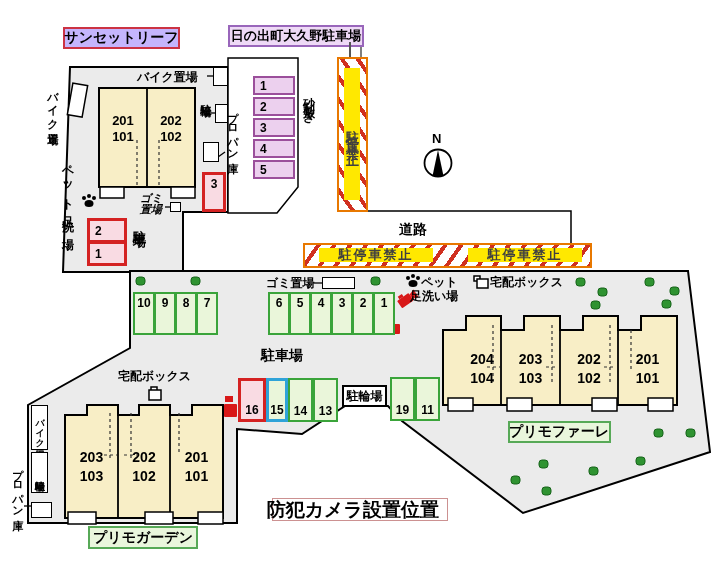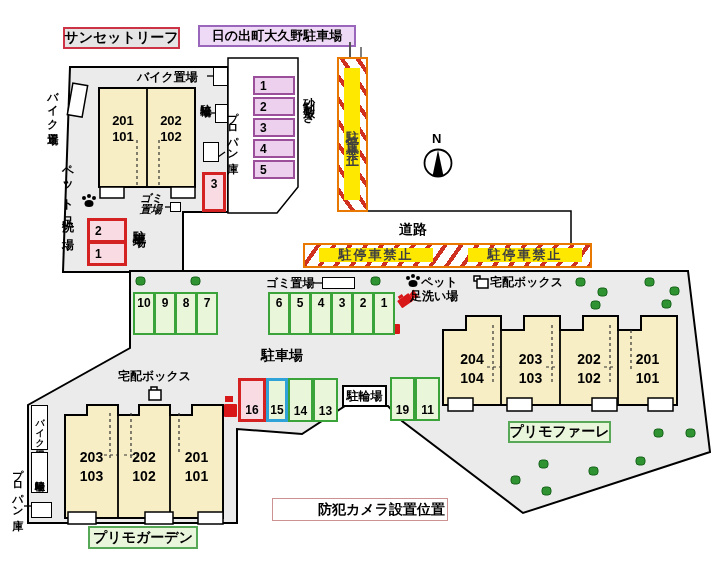--- a/index.html
+++ b/index.html
@@ -4,21 +4,21 @@
 <style>
   html,body{margin:0;padding:0;background:#fff;}
   #canvas{position:relative;width:720px;height:568px;background:#fff;overflow:hidden;
           font-family:"Liberation Sans","DejaVu Sans",sans-serif;color:#000;}
   #base{position:absolute;left:0;top:0;}
   .abs{position:absolute;box-sizing:border-box;}
   .vt{writing-mode:vertical-rl;text-orientation:upright;font-weight:bold;white-space:nowrap;}
   .lbl{font-weight:bold;white-space:nowrap;}
   
   .plate{display:flex;align-items:center;justify-content:center;font-weight:bold;white-space:nowrap;}
-  .plate.red{background:#e5e5e5;border:2px solid #cc3344;}
+  .plate.red{background:#c4b5fd;border:2px solid #cc3344;}
   .plate.purple{background:#eed9f6;border:2px solid #9966bb;}
   .plate.green{background:#e9f6dc;border:2px solid #57a957;}
   .plate.legend{background:#fff;border:1.5px solid #cc9191;}
   
   .cell{position:absolute;box-sizing:border-box;}
   .cell.g{border:2px solid #3aa43a;background:#eaf6da;}
   .cell.p{border:2px solid #9b4f9b;background:#ecd0ee;}
   .cell.r{border:3px solid #d42222;background:#f9dbe3;}
   .cell.b{border:3px solid #2fa3d8;background:#eaf6da;}
   .num{position:absolute;font-weight:bold;font-size:12px;line-height:12px;}
@@ -173,24 +173,24 @@
     </g>
     <g fill="#fff" stroke="#000" stroke-width="1.5">
       <rect x="151" y="387" width="6" height="5"></rect>
         <rect x="149" y="390" width="12" height="10"></rect>
     </g>
   </svg>
 
   <div class="abs plate red" style="left:63px;top:27px;width:117px;height:22px;font-size:14px;">
       <span>サンセットリーフ</span>
     </div>
-  <div class="abs plate purple" style="left:198px;top:25px;width:158px;height:22px;font-size:13px;">
+  <div class="abs plate purple" style="left:228px;top:25px;width:136px;height:22px;font-size:13px;">
       <span>日の出町大久野駐車場</span>
     </div>
-  <div class="abs plate green" style="left:508px;top:421px;width:103px;height:22px;font-size:14px;">
+  <div class="abs plate green" style="left:508px;top:421px;width:103px;height:22px;font-size:14px;justify-content:flex-end;">
       <span>プリモファーレ</span>
     </div>
   <div class="abs plate green" style="left:88px;top:526px;width:110px;height:23px;font-size:14px;">
       <span>プリモガーデン</span>
     </div>
 
   <div class="pole" style="left:349px;top:42px;height:28px;"></div>
   <div class="abs banner vert" style="left:337px;top:57px;width:31px;height:155px;">
     <div class="strip vt" style="left:5px;top:9px;width:16px;height:132px;font-size:13px;letter-spacing:6px;">
         <span>駐停車禁止</span>
@@ -319,21 +319,21 @@
 
   <div class="cell g" style="left:390px;top:377px;width:25px;height:44px;">
       <span class="num bot">19</span>
     </div>
   <div class="cell g" style="left:415px;top:377px;width:25px;height:44px;">
       <span class="num bot">11</span>
     </div>
 
   <div class="abs lbl" style="left:118px;top:368px;font-size:12px;"><span>宅配ボックス</span></div>
 
-  <div class="unit" style="left:443px;top:350px;width:58px;">
+  <div class="unit" style="left:453px;top:350px;width:58px;">
     <div>204</div>
       <div>104</div>
     </div>
   <div class="unit" style="left:501px;top:350px;width:59px;">
     <div>203</div>
       <div>103</div>
     </div>
   <div class="unit" style="left:560px;top:350px;width:58px;">
     <div>202</div>
       <div>102</div>
@@ -358,17 +358,17 @@
 
   <div class="wbox plate" style="left:31px;top:405px;width:17px;height:45px;">
     <span class="vt" style="font-size:9px;">バイク置場</span>
     </div>
   <div class="wbox plate" style="left:31px;top:452px;width:17px;height:41px;">
     <span class="vt" style="font-size:10px;">駐輪場</span>
     </div>
   <div class="abs vt" style="left:10px;top:461px;font-size:11px;"><span>プロパン庫</span></div>
   <div class="wbox" style="left:31px;top:502px;width:21px;height:16px;"></div>
 
-  <div class="abs plate legend" style="left:272px;top:498px;width:176px;height:23px;font-size:14px;justify-content:flex-end;padding-right:2px;">
+  <div class="abs plate legend" style="left:272px;top:498px;width:176px;height:23px;font-size:19px;justify-content:flex-end;padding-right:8px;">
     <span>防犯カメラ設置位置</span>
     </div>
 
 </div>
 
 </body></html>

